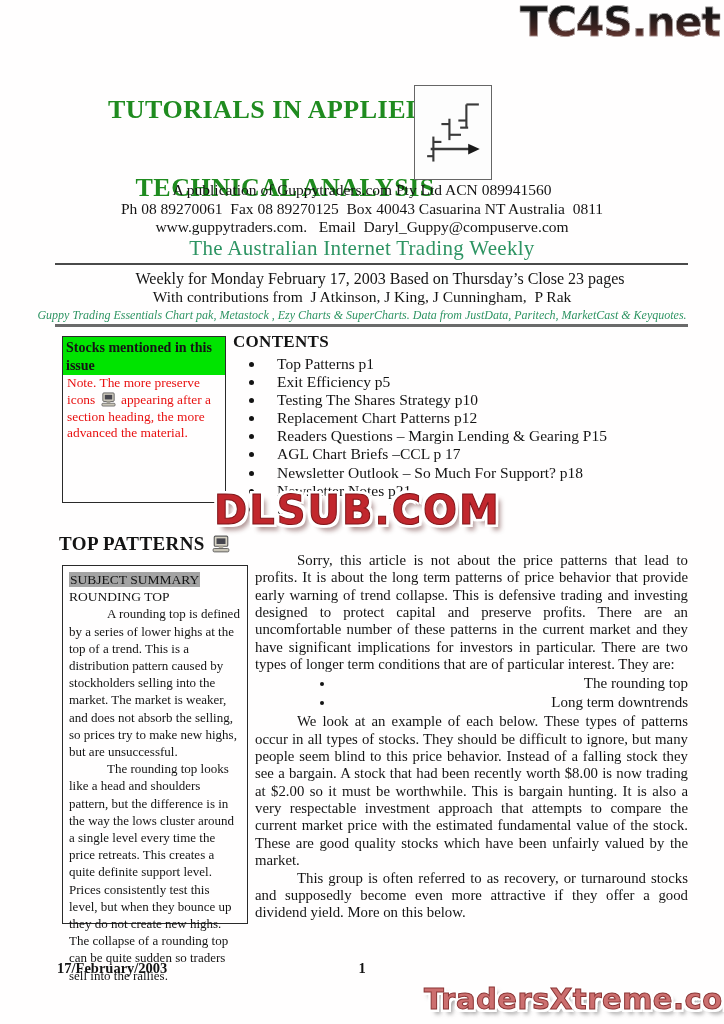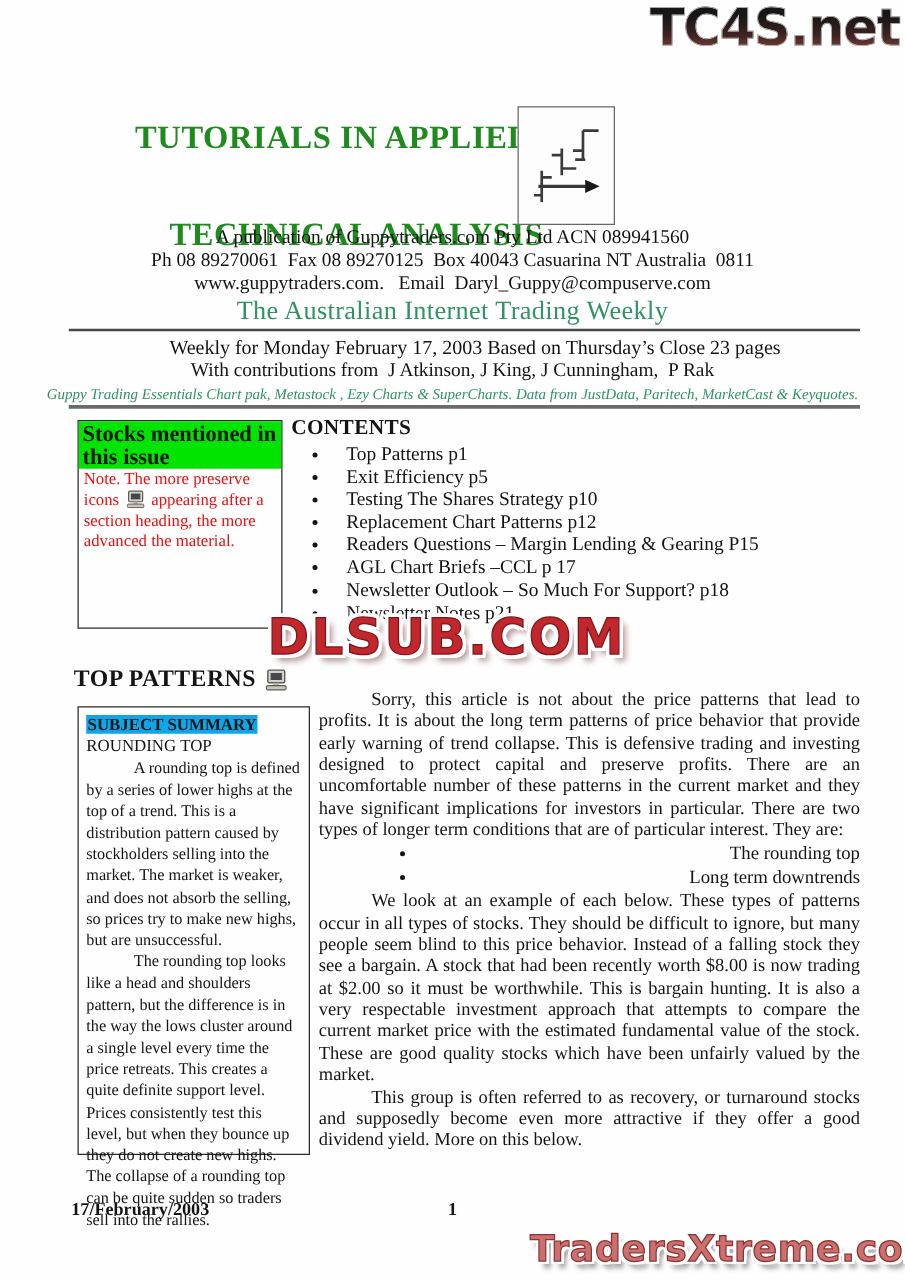--- a/index.html
+++ b/index.html
@@ -39,38 +39,38 @@
   .rule-mid{top:324px;height:3px;background:#6a6a6a;}
 
   .weekly{position:absolute;top:270px;left:0;width:724px;text-align:center;}
   .weekly .l1{font-size:16px;white-space:pre-wrap;margin-left:36px;}
   .weekly .l2{font-size:15.5px;white-space:pre-wrap;}
   .credits{font-size:12px;font-style:italic;color:#2e9463;margin-top:2px;}
 
   
   .stocks-box{position:absolute;left:62px;top:336px;width:164px;height:167px;border:1px solid #2a2a2a;
               box-sizing:border-box;}
-  .stocks-heading{background:#00e400;font-weight:bold;font-size:18px;line-height:17.5px;padding:2px 3px 1px 3px;}
+  .stocks-heading{background:#00e400;font-weight:bold;font-size:14px;line-height:17.5px;padding:2px 3px 1px 3px;}
   .tickers{margin-top:24px;padding:0 4px;font-size:14px;line-height:17px;}
   .note{color:#e81010;padding:0 2px 0 4px;font-size:13.4px;line-height:16.8px;}
   .pc-icon{display:inline-block;vertical-align:-3px;margin:0 2px;}
 
   
   .contents{position:absolute;left:233px;top:332px;width:466px;}
   .contents-heading{font-size:17px;font-weight:bold;letter-spacing:0.3px;}
   .contents ul{margin:3px 0 0 0;padding-left:32px;}
   .contents li{font-size:15.5px;line-height:18.1px;padding-left:12px;}
   .partial{white-space:pre;}
 
   
   .article-heading{position:absolute;left:59px;top:533px;font-size:19px;font-weight:bold;letter-spacing:0.4px;
                    display:flex;align-items:center;gap:7px;}
   .subject-box{position:absolute;left:62px;top:565px;width:186px;height:359px;border:1px solid #2a2a2a;
                box-sizing:border-box;padding:5px 6px;font-size:13px;line-height:17.2px;}
-  .subject-label{background:#0ea5e9;font-weight:bold;font-size:13.5px;padding:0 1px;margin-top:30px;}
+  .subject-label{background:#a3a3a3;font-weight:normal;font-size:13.5px;padding:0 1px;margin-top:30px;}
   .subject-sub{font-size:13.5px;}
   .subject-box p{margin:0;text-indent:38px;}
 
   .main-col{position:absolute;left:255px;top:552px;width:433px;font-size:14.8px;line-height:17.35px;
             text-align:justify;}
   .main-col p{margin:0;text-indent:42px;}
   .main-col ul{margin:1px 0;padding-left:80px;text-align:left;}
   .main-col li{font-size:15px;line-height:19px;padding-left:10px;text-align:right;}
 
   

